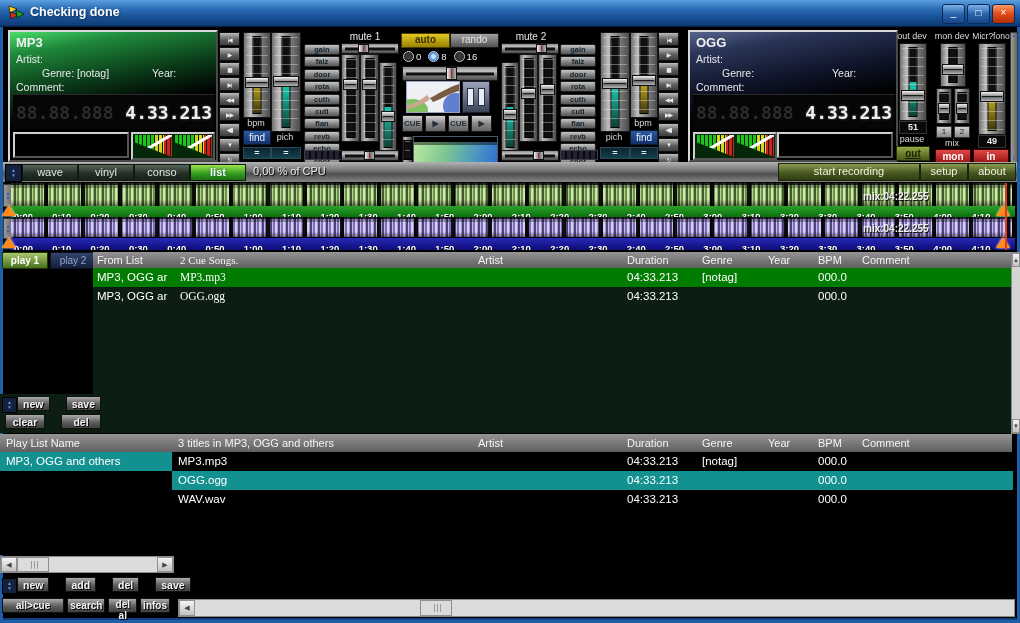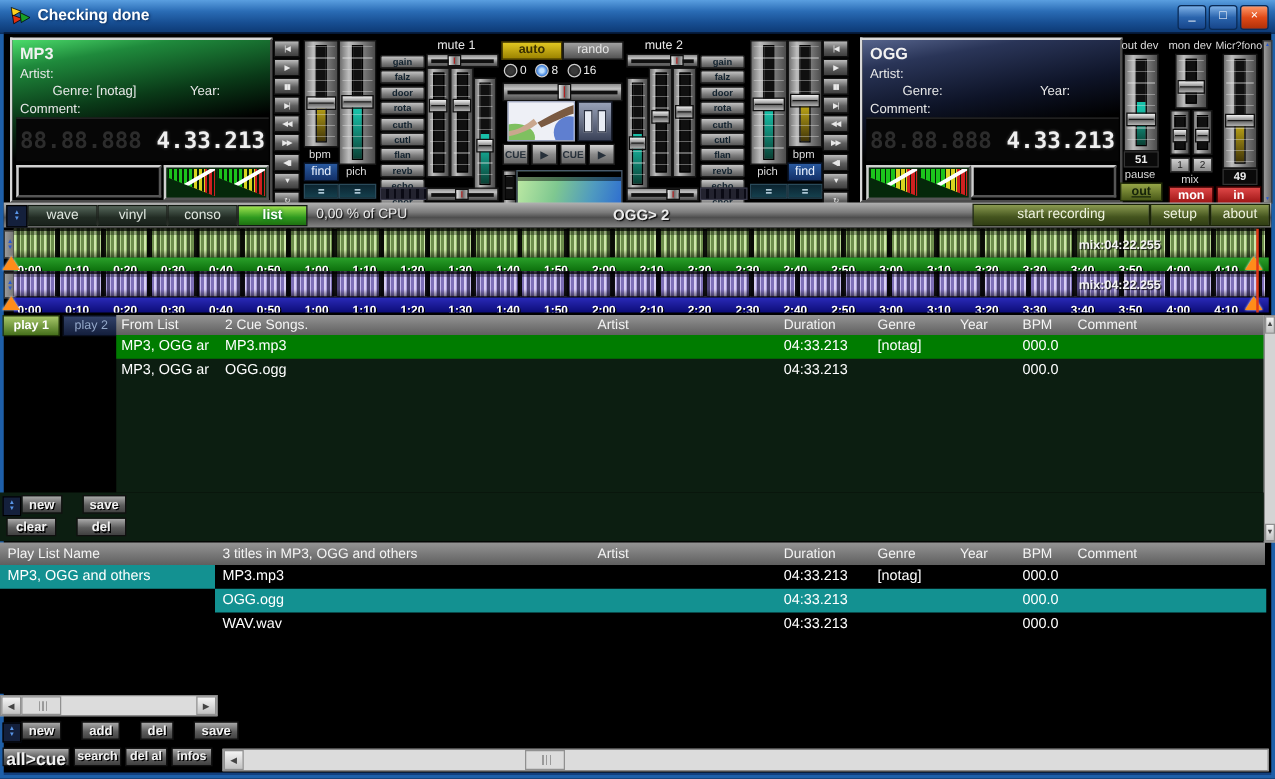--- a/index.html
+++ b/index.html
@@ -144,21 +144,21 @@
      background:linear-gradient(#32426a,#141f3c);border:1px solid #0a1020;}
   .tab.active{background:linear-gradient(#a8c86a,#46701c);color:#fff;font-weight:bold;border-color:#203408;}
   .sbitem{height:19px;line-height:19px;padding-left:6px;color:#fff;font-size:11.5px;background:#000;cursor:pointer;}
   .sbitem.head{background:#3a3a3a;}
   .sbitem.sel{background:#139191;}
   .rows .row{position:relative;height:19px;line-height:19px;color:#fff;font-size:11.5px;cursor:pointer;}
   .row.green{background:#007c00;}
   .row.sel{background:#139191;}
   .c{position:absolute;top:0;white-space:nowrap;}
   
-  .cl{left:4px;}.ct{left:87px;}.ca{left:385px;}.cd{left:534px;}.cg{left:609px;}.cy{left:675px;}.cb{left:725px;}.cc{left:769px;}
+  .cl{left:4px;}.ct{left:87px;font-family:Liberation Serif, serif;}.ca{left:385px;}.cd{left:534px;}.cg{left:609px;}.cy{left:675px;}.cb{left:725px;}.cc{left:769px;}
   
   .bt{left:6px;}.ba{left:306px;}.bd{left:455px;}.bg{left:530px;}.by{left:596px;}.bb{left:646px;}.bc{left:690px;}
 
   .gbtn{background:linear-gradient(#ababab,#5e5e5e 55%,#404040);border:1px solid #101010;color:#f2f2f2;
     font-size:10.5px;font-weight:bold;height:15px;padding:0 5px;text-shadow:1px 1px #000;flex:1;cursor:pointer;}
   .btnrow{display:flex;gap:16px;}
 
   
   .hscroll{background:#dcdcdc;border:1px solid #8a8a8a;display:flex;align-items:stretch;}
   .sarrow{width:14px;background:linear-gradient(#f4f4f4,#c2c2c2);border:1px solid #909090;color:#444;
@@ -465,21 +465,20 @@
   <div id="toolbar" class="ab">
     <div class="ab navicon" style="left:2px;top:2px;width:15px;height:16px">
       <b>▲</b>
       <b>▼</b>
     </div>
     <div class="ab tb" style="left:19px;top:2px;width:54px">wave</div>
     <div class="ab tb" style="left:75px;top:2px;width:54px">vinyl</div>
     <div class="ab tb" style="left:131px;top:2px;width:54px">conso</div>
     <div class="ab tb on" style="left:187px;top:2px;width:54px">list</div>
     <div class="ab txt emboss" style="left:250px;top:3px;font-size:11px">0,00 % of CPU</div>
-    <div class="ab emboss" style="left:380px;top:3px;width:260px;text-align:center;color:#ececec;font-size:12px;font-weight:bold">OGG&gt; 2</div>
     <div class="ab olive2" style="left:775px;top:1px;width:140px;height:16px">start recording</div>
     <div class="ab olive2" style="left:917px;top:1px;width:46px;height:16px">setup</div>
     <div class="ab olive2" style="left:965px;top:1px;width:46px;height:16px">about</div>
   </div>
 
   <div class="ab sidearrows" style="left:3px;top:184px;width:8px;height:21px">
     <b>▲</b>
       <b>▼</b>
   </div>
   <div class="ab wavA" style="left:11px;top:183px;width:1001px;height:23px"></div>
@@ -618,21 +617,21 @@
   </div>
   <div class="ab btnrow" style="left:17px;top:577px;width:152px">
 
   <button class="gbtn">new</button>
       <button class="gbtn">add</button>
       <button class="gbtn">del</button>
       <button class="gbtn">save</button>
     </div>
   <div class="ab btnrow" style="left:2px;top:598px;width:168px;gap:3px">
 
-  <button class="gbtn" style="padding:0 2px;font-size:14px">all&gt;cue</button>
+  <button class="gbtn" style="padding:0 13px;font-size:10px">all&gt;cue</button>
       <button class="gbtn" style="padding:0 2px;font-size:10px">search</button>
       <button class="gbtn" style="padding:0 2px;font-size:10px">del al</button>
       <button class="gbtn" style="padding:0 2px;font-size:10px">infos</button>
     </div>
 
   <div class="ab hscroll" style="left:178px;top:599px;width:835px;height:16px">
     <div class="sarrow">◀</div>
     <div style="width:225px"></div>
     <div class="sthumb"></div>
     <div style="flex:1"></div>

